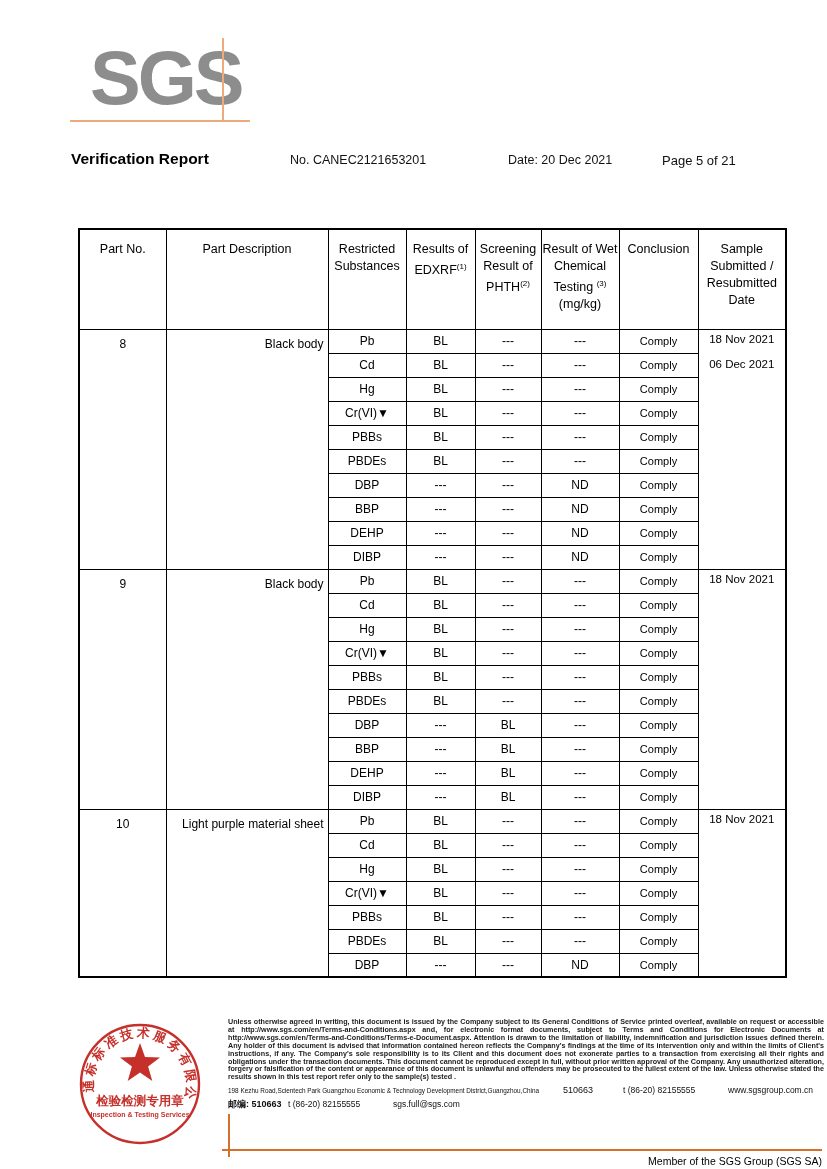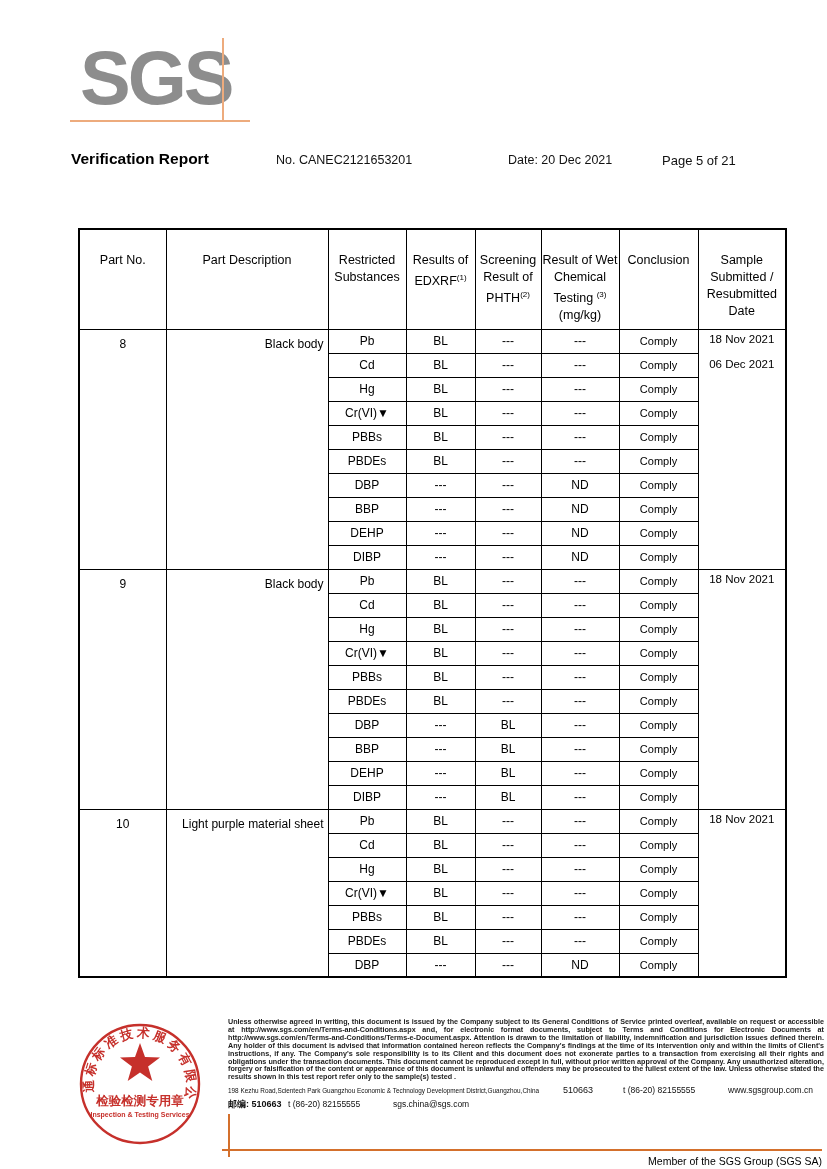--- a/index.html
+++ b/index.html
@@ -1,33 +1,33 @@
 <!DOCTYPE html>
 <html><head>
 <meta charset="utf-8">
 <style>
   * { margin:0; padding:0; box-sizing:border-box; }
   body { background:#e8e8e8; font-family:"Liberation Sans", sans-serif; }
   .page { position:relative; width:827px; height:1169px; background:#ffffff; margin:0 auto; overflow:hidden; color:#111; }
 
   
-  .logo-text { position:absolute; left:80px; top:34px; font-size:76px; font-weight:bold; color:#8d8d8d; letter-spacing:-3px;text-align:right; }
+  .logo-text { position:absolute; left:90px; top:34px; font-size:76px; font-weight:bold; color:#8d8d8d; letter-spacing:-3px;text-align:right; }
   .logo-hline { position:absolute; left:70px; top:120px; width:180px; height:2px; background:#edab7d; }
   .logo-vline { position:absolute; left:222px; top:38px; width:2px; height:83px; background:#edab7d; }
 
   
   .title { position:absolute; left:71px; top:150px; font-size:15.5px; font-weight:bold; color:#000;text-align:center; }
-  .report-no { position:absolute; left:276px; top:153px; font-size:12.5px; }
+  .report-no { position:absolute; left:290px; top:153px; font-size:12.5px; }
   .hdr-date { position:absolute; left:508px; top:153px; font-size:12.5px; }
   .hdr-page { position:absolute; left:662px; top:153px; font-size:13px; }
 
   
   #results-table { position:absolute; left:78px; top:228px; width:707px; border-collapse:collapse; table-layout:fixed; border:2px solid #000; font-size:12px; color:#000; }
   #results-table th, #results-table td { border:1px solid #000; overflow:hidden; }
-  #results-table th { vertical-align:top; text-align:center; font-weight:normal; font-size:12.5px; line-height:17px; padding-top:22px; height:100px; }
+  #results-table th { vertical-align:top; text-align:center; font-weight:normal; font-size:12.5px; line-height:17px; padding-top:11px; height:100px; }
   #results-table th sup, .sup { font-size:8px; vertical-align:super; }
   #results-table td { height:24px; }
   .cell-part { text-align:center; vertical-align:top; padding-top:7px; }
   .cell-desc { text-align:right; vertical-align:top; padding:6px 4px 0 13px; line-height:17px; }
   .cell-sub, .cell-res { text-align:center; }
   .cell-concl { text-align:center; font-size:11px; }
   .cell-date { vertical-align:top; text-align:center; font-size:11.5px; }
   .cell-date div { line-height:18px; margin-bottom:7px; }
   tr.part-first td { border-top:2px solid #000; }
 
@@ -322,21 +322,21 @@
 
       <div class="addr-row addr-row1">
         <span class="addr-en">198 Kezhu Road,Scientech Park Guangzhou Economic &amp; Technology Development District,Guangzhou,China</span>
         <span class="addr-zip-en">510663</span>
         <span class="addr-tel">t (86-20) 82155555</span>
         <span class="addr-web">www.sgsgroup.com.cn</span>
       </div>
       <div class="addr-row">
         <span class="addr-zip-cn">邮编: 510663</span>
         <span class="addr-tel">t (86-20) 82155555</span>
-        <span class="addr-web">sgs.china@sgs.com</span>
+        <span class="addr-web">sgs.full@sgs.com</span>
       </div>
     </div>
 
     <div class="orange-vbar"></div>
     <div class="orange-rule"></div>
     <div class="member-line">Member of the SGS Group (SGS SA)</div>
   </div>
 
 </div>
 

